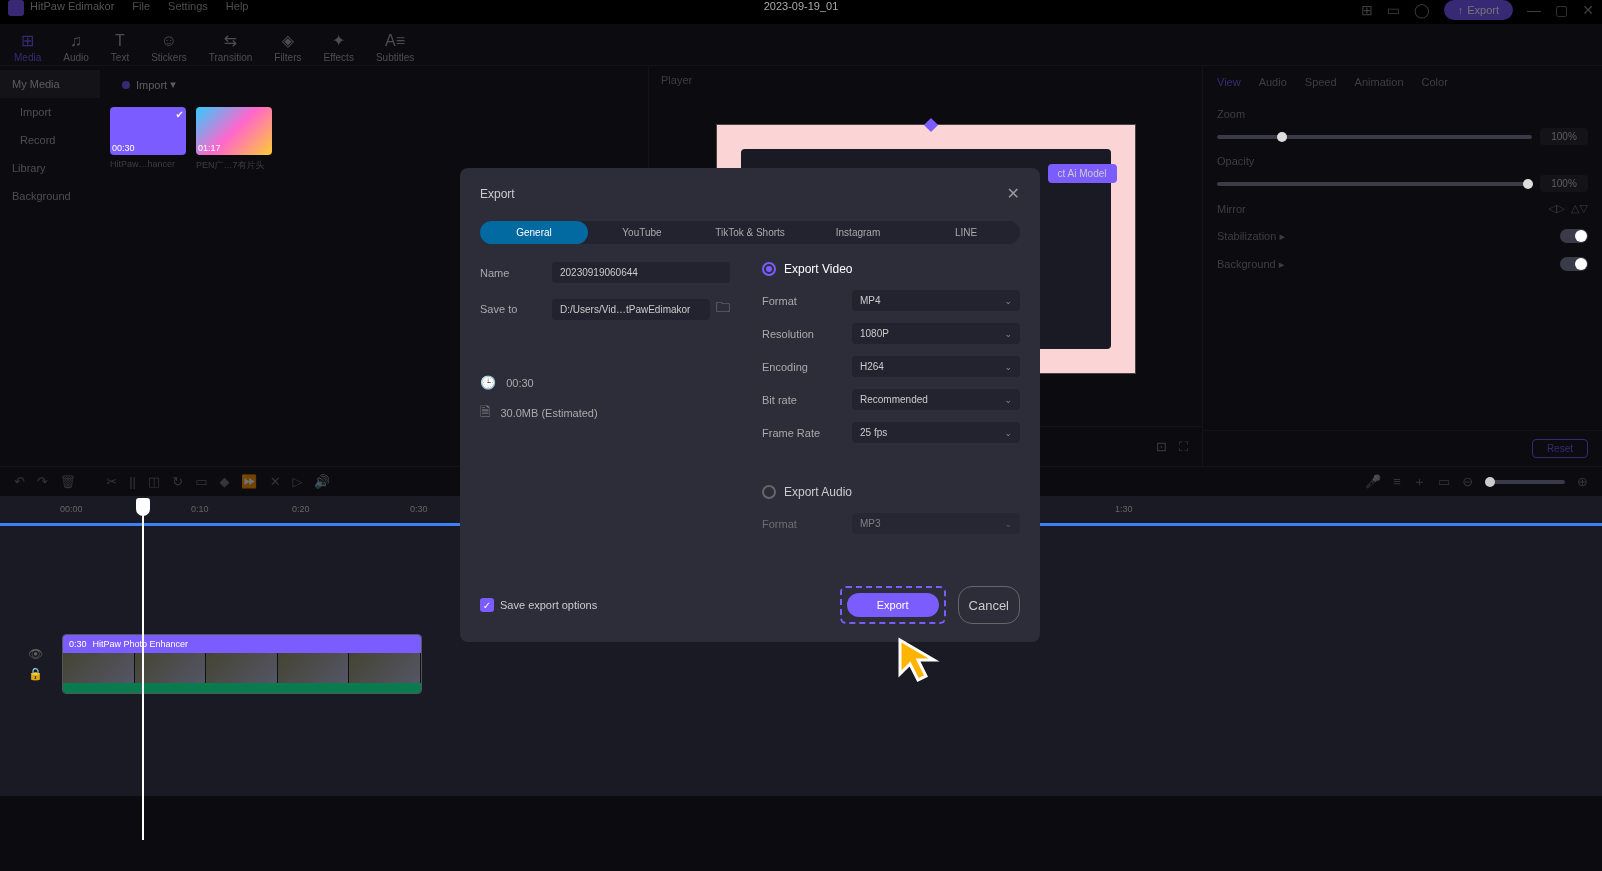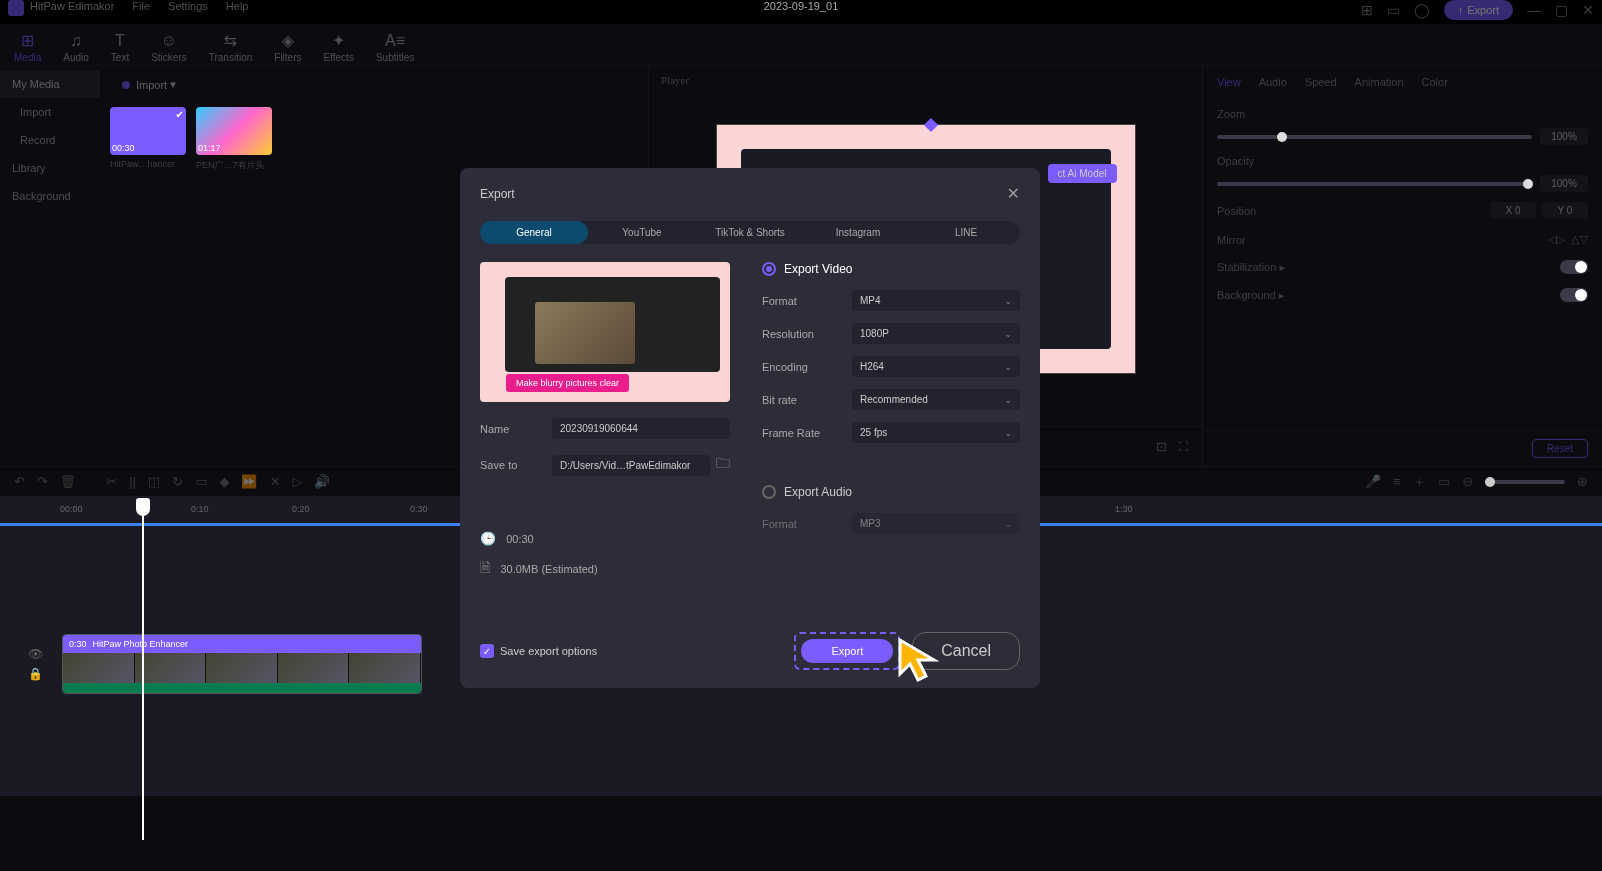--- a/index.html
+++ b/index.html
@@ -32,21 +32,21 @@
 .import-btn::before { content: ""; width: 8px; height: 8px; background:#7b5cff; border-radius:50%; margin-right:6px; }
 .media-thumbs { display: flex; gap: 10px; padding: 8px 10px; }
 .thumb { width: 76px; }
 .thumb .thumb-box { position: relative; width: 76px; height: 48px; background: #7b5cff; border-radius: 4px; display:flex; align-items:flex-end; padding:2px; }
 .thumb .thumb-box.alt { background: linear-gradient(135deg,#30ccff,#ff66cc,#ffcc33); }
 .thumb .dur { color: #fff; font-size: 9px; }
 .thumb .check { position: absolute; top: 2px; right: 2px; color: #fff; font-size: 10px; }
 .thumb .thumb-label { font-size: 9px; color: #888; margin-top: 4px; white-space: nowrap; overflow: hidden; text-overflow: ellipsis; }
 
 .preview-panel { flex: 1; background: #1a1a24; border-left: 1px solid #2a2a36; display: flex; flex-direction: column; }
-.preview-panel .panel-title { font-size: 11px; color: #888; padding: 8px 12px; font-family: Liberation Serif, serif; }
+.preview-panel .panel-title { font-size: 11px; color: #888; padding: 8px 12px; }
 .preview-area { flex: 1; display: flex; align-items: flex-start; justify-content: center; padding: 30px 10px 10px; position: relative; }
 .preview-frame { width: 420px; height: 250px; background: #fbd5d6; border: 1px solid #444; position: relative; }
 .preview-inner { position:absolute; inset:24px 24px 24px 24px; background:#1a1a24; border-radius:4px; }
 .ai-model-btn { position:absolute; right:-6px; top:15px; background:#7b5cff; color:#ccc; font-size:10px; padding:4px 10px; border-radius:4px; }
 .preview-diamond { position:absolute; width:10px; height:10px; background:#7b5cff; transform:rotate(45deg); }
 .preview-controls { height:40px; display:flex; align-items:center; justify-content:flex-end; gap:12px; padding:0 14px; color:#888; font-size:13px; border-top:1px solid #2a2a36; }
 
 
 .right-panel { width: 400px; background: #1a1a24; border-left: 1px solid #2a2a36; display: flex; flex-direction: column; }
 .right-tabs { display: flex; gap: 18px; padding: 10px 14px; font-size: 11px; }
@@ -90,21 +90,21 @@
 .track-icons { position:absolute; left:28px; display:flex; flex-direction:column; gap:6px; color:#666; font-size:12px; }
 
 
 .overlay { position: absolute; inset: 0; background: rgba(0,0,0,0.55); pointer-events:none; }
 .modal { position: absolute; left: 460px; top: 168px; width: 580px; background: #2d2d3a; border-radius: 8px; padding: 16px 20px 18px; color:#ccc; }
 .modal-title-row { display:flex; align-items:center; justify-content:space-between; margin-bottom:18px; }
 .modal-title-row .m-title { font-size:12px; color:#ccc; }
 .modal-title-row .close { color:#999; cursor:pointer; font-size:16px; }
 .modal-tabs { display:flex; background:#232330; border-radius:14px; margin-bottom:18px; }
 .modal-tabs .mt { flex:1; text-align:center; padding:6px 0; font-size:10px; color:#aaa; cursor:pointer; border-radius:14px; }
-.modal-tabs .mt.active { background:#0c4a6e; color:#fff; }
+.modal-tabs .mt.active { background:#0369a1; color:#fff; }
 .modal-body { display:flex; gap:32px; }
 .left-col { width: 250px; }
 .preview-thumb { width:250px; height:140px; background:#fbd5d6; border-radius:4px; position:relative; margin-bottom:16px; overflow:hidden; }
 .preview-thumb .pt-in { position:absolute; inset:15px 10px 30px 25px; background:#222; border-radius:4px; }
 .preview-thumb .cat { position:absolute; left:55px; top:40px; width:100px; height:62px; background:linear-gradient(135deg,#8a7a5a,#5a4a3a); border-radius:3px; }
 .preview-thumb .blurry-tag { position:absolute; bottom:10px; left:26px; background:#e91e8c; color:#fff; font-size:9px; padding:4px 10px; border-radius:3px; }
 .form-row { display:flex; align-items:center; margin-bottom:14px; font-size:11px; }
 .form-row .flabel { width:72px; color:#aaa; }
 .form-row .finput { flex:1; background:#232330; border-radius:4px; padding:5px 8px; color:#ccc; font-size:10px; border:none; min-width:0; }
 .form-row .folder { margin-left:6px; color:#aaa; cursor:pointer; font-size:14px; }
@@ -121,21 +121,21 @@
 .select-row .select { flex:1; background:#232330; border-radius:4px; padding:5px 8px; color:#ccc; display:flex; justify-content:space-between; align-items:center; cursor:pointer; font-size:10px; }
 .select-row .select.disabled { opacity:0.5; }
 .select .chev { color:#888; font-size:9px; }
 
 .modal-footer { display:flex; align-items:center; margin-top:40px; }
 .save-opts { display:flex; align-items:center; gap:6px; font-size:11px; color:#ccc; }
 .chk { width:14px; height:14px; background:#7b5cff; border-radius:3px; display:flex; align-items:center; justify-content:center; color:#fff; font-size:10px; }
 .modal-footer .fbuttons { margin-left:auto; display:flex; gap:12px; }
 .highlight-box { border:2px dashed #7b5cff; border-radius:6px; padding:5px; }
 .export-final { background:#7b5cff; color:#fff; border:none; padding:6px 30px; border-radius:14px; font-size:11px; cursor:pointer; }
-.cancel-btn { background:transparent; border:1px solid #666; color:#ccc; padding:6px 28px; border-radius:14px; font-size:16px; cursor:pointer; }
+.cancel-btn { background:transparent; border:1px solid #666; color:#ccc; padding:6px 10px; border-radius:14px; font-size:13px; cursor:pointer; }
 
 .cursor-pointer-graphic { position:absolute; left:896px; top:636px; width:44px; height:48px; pointer-events:none; }
 
 </style>
 </head>
 <body>
 
 <div class="overlay"></div>
 
 <div class="titlebar">
@@ -248,27 +248,20 @@
             <div class="slider-thumb" style="left:19%;"></div>
           </div>
         <div class="val-box">100%</div>
       </div>
       <div class="prop-label">Opacity</div>
       <div class="prop-row">
         <div class="slider-track">
             <div class="slider-thumb" style="left:97%;"></div>
           </div>
         <div class="val-box">100%</div>
-      </div>
-      <div class="prop-inline">
-        <span>Position</span>
-        <div class="mini-field">
-          <div class="num-input"><span>X</span> <span>0</span></div>
-          <div class="num-input"><span>Y</span> <span>0</span></div>
-        </div>
       </div>
       <div class="prop-inline">
         <span>Mirror</span>
         <div class="mini-field">
           <span>◁▷</span>
           <span>△▽</span>
         </div>
       </div>
       <div class="prop-inline">
         <span><span>Stabilization</span> ▸</span>
@@ -361,25 +354,20 @@
   </div>
   <div class="modal-tabs">
     <div class="mt active">General</div>
     <div class="mt">YouTube</div>
     <div class="mt">TikTok &amp; Shorts</div>
     <div class="mt">Instagram</div>
     <div class="mt">LINE</div>
   </div>
   <div class="modal-body">
     <div class="left-col">
-      <div class="preview-thumb">
-        <div class="pt-in"></div>
-        <div class="cat"></div>
-        <div class="blurry-tag">Make blurry pictures clear</div>
-      </div>
       <div class="form-row">
         <span class="flabel">Name</span>
         <input class="finput" value="20230919060644" style="">
       </div>
       <div class="form-row">
         <span class="flabel">Save to</span>
         <input class="finput" value="D:/Users/Vid…tPawEdimakor" style="">
         <span class="folder">🗀</span>
       </div>
       <div style="height:40px;"></div>

